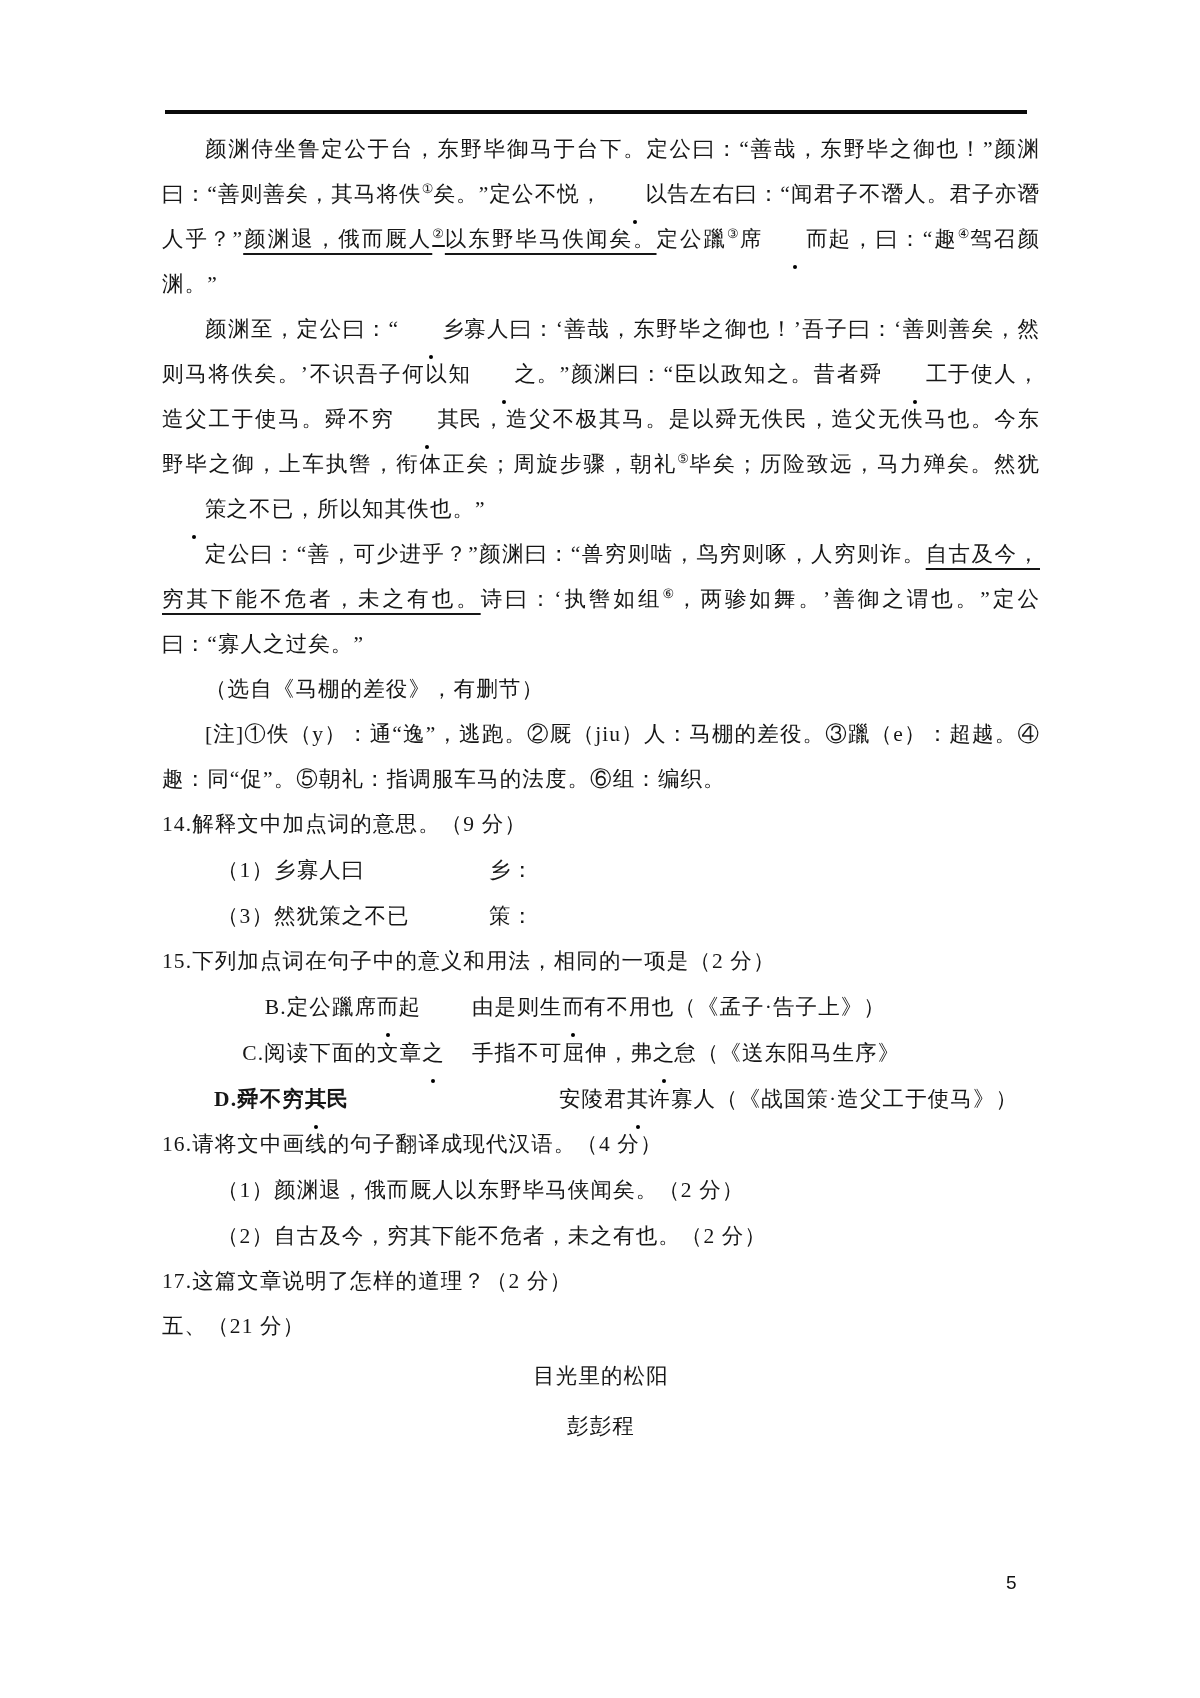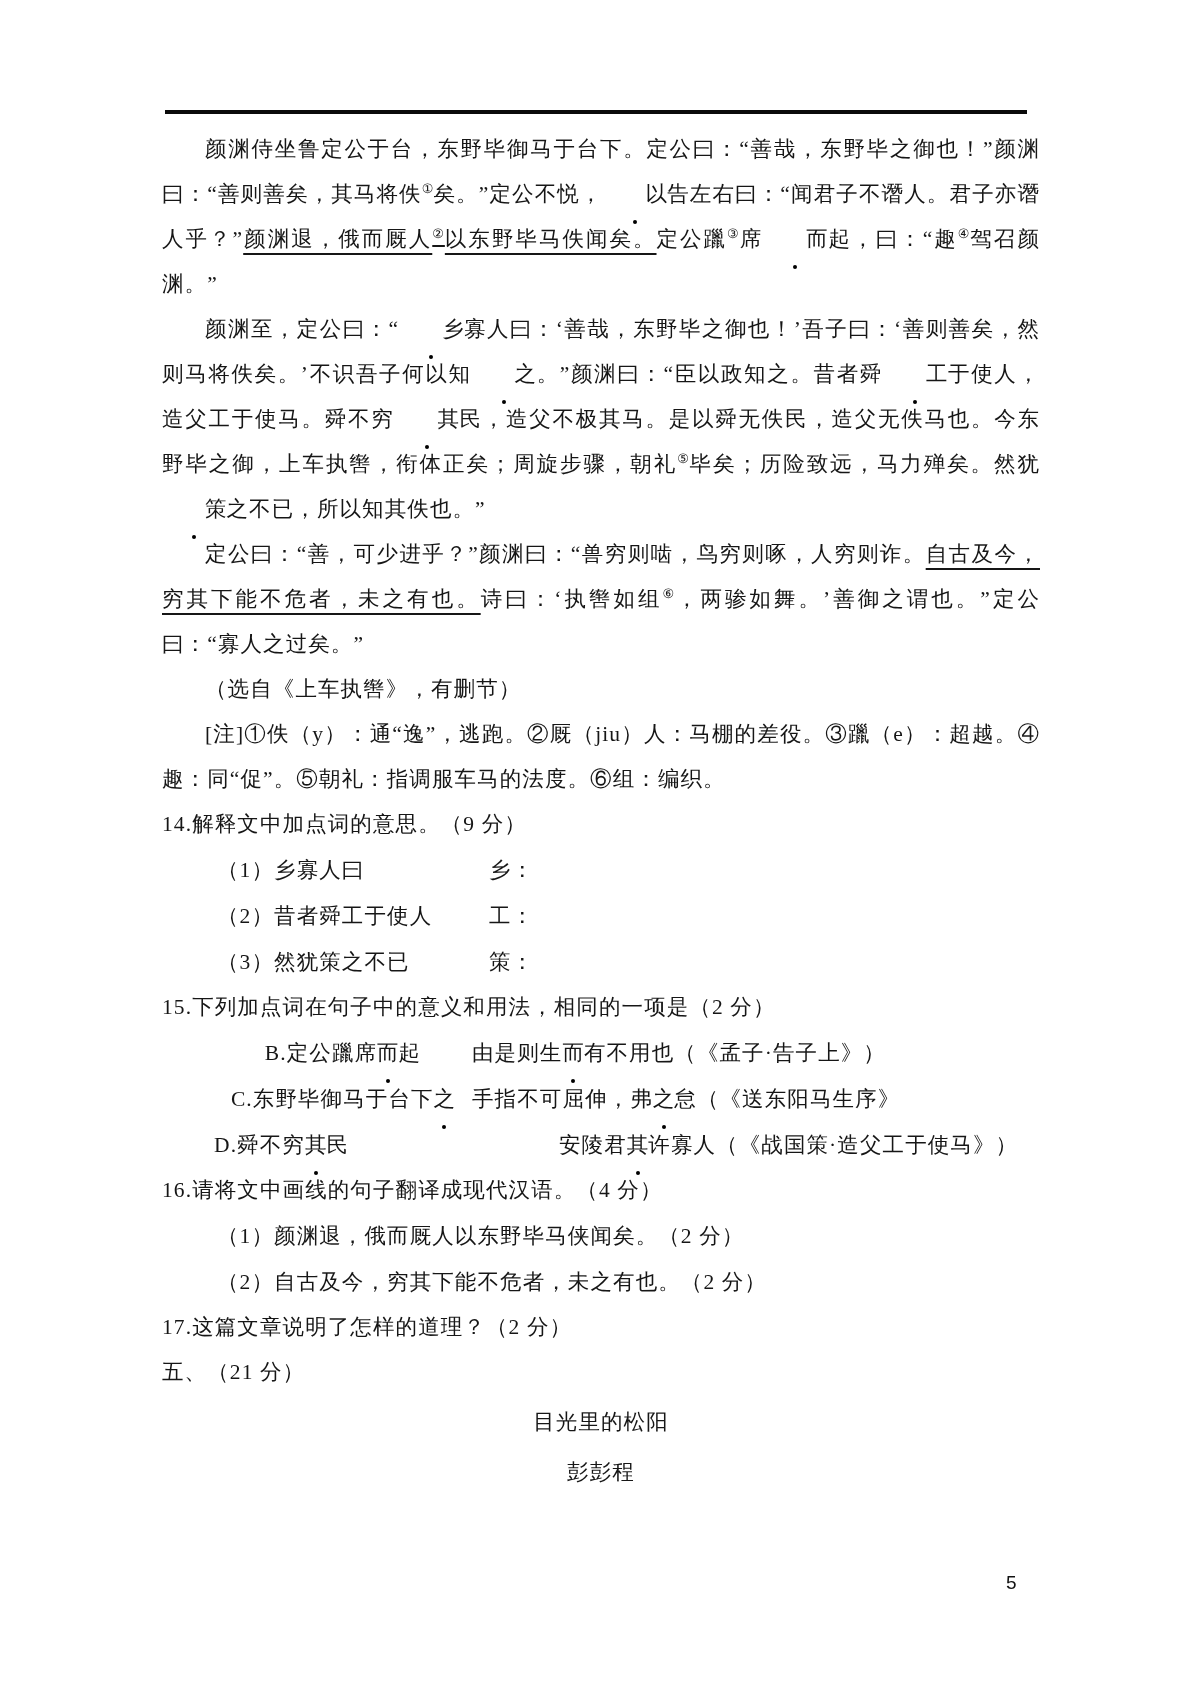--- a/index.html
+++ b/index.html
@@ -13,21 +13,21 @@
   .doc{position:absolute;left:162px;top:127px;width:878px;font-size:21.5px;letter-spacing:1.1px;}
   .p{margin:0;line-height:45px;text-align:justify;}
   .indent{text-indent:2em;}
   .qline{margin:0;line-height:45px;text-align:left;}
   .qitem{margin:0;line-height:46px;padding-left:55px;}
   .qphrase{display:inline-block;width:272px;}
   .opt{margin:0;line-height:46px;padding-left:52px;white-space:nowrap;}
   .opt-left{display:inline-block;}
   .w302{width:302px;}
   .w258{width:258px;text-align:center;}
-  .w345{width:345px;}
+  .w345{width:345px;font-weight:bold;}
   .center{text-align:center;margin:4px 0 0 0;line-height:46px;}
   sup{font-size:13px;line-height:0;letter-spacing:0;}
   .u{text-decoration:underline;text-underline-offset:7px;text-decoration-thickness:1.5px;}
   .em{position:relative;display:inline-block;letter-spacing:0;}
   .em::after{
     content:"";position:absolute;left:50%;bottom:-7px;transform:translateX(-50%);
     width:4px;height:4px;background:#000;border-radius:50%;
   }
   .pagenum{position:absolute;left:1006px;top:1572px;font-size:19px;color:#111;
     font-family:"Liberation Sans","DejaVu Sans",sans-serif;}
@@ -35,40 +35,37 @@
 </head>
 <body>
 
 <div class="page">
   <div class="topbar"></div>
 
   <div class="doc">
     <p class="p indent"><span>颜渊侍坐鲁定公于台，东野毕御马于台下。定公曰：“善哉，东野毕之御也！”颜渊曰：“善则善矣，其马将佚</span><sup>①</sup><span>矣。”定公不悦，</span><span class="em">以</span><span>告左右曰：“闻君子不谮人。君子亦谮人乎？”</span><span class="u">颜渊退，俄而厩人</span><sup class="u">②</sup><span class="u">以东野毕马佚闻矣。</span><span>定公躐</span><sup>③</sup><span>席</span><span class="em">而</span><span>起，曰：“趣</span><sup>④</sup><span>驾召颜渊。”</span></p>
     <p class="p indent"><span>颜渊至，定公曰：“</span><span class="em">乡</span><span>寡人曰：‘善哉，东野毕之御也！’吾子曰：‘善则善矣，然则马将佚矣。’不识吾子何以知</span><span class="em">之</span><span>。”颜渊曰：“臣以政知之。昔者舜</span><span class="em">工</span><span>于使人，造父工于使马。舜不穷</span><span class="em">其</span><span>民，造父不极其马。是以舜无佚民，造父无佚马也。今东野毕之御，上车执辔，衔体正矣；周旋步骤，朝礼</span><sup>⑤</sup><span>毕矣；历险致远，马力殚矣。然犹</span><span class="em">策</span><span>之不已，所以知其佚也。”</span></p>
     <p class="p indent"><span>定公曰：“善，可少进乎？”颜渊曰：“兽穷则啮，鸟穷则啄，人穷则诈。</span><span class="u">自古及今，穷其下能不危者，未之有也。</span><span>诗曰：‘执辔如组</span><sup>⑥</sup><span>，两骖如舞。’善御之谓也。”定公曰：“寡人之过矣。”</span></p>
-    <p class="qline indent">（选自《上车执辔》，有删节）</p>
+    <p class="qline indent">（选自《马棚的差役》，有删节）</p>
     <p class="p indent">[注]①佚（y）：通“逸”，逃跑。②厩（jiu）人：马棚的差役。③躐（e）：超越。④趣：同“促”。⑤朝礼：指调服车马的法度。⑥组：编织。</p>
 
     <p class="qline">14.解释文中加点词的意思。（9 分）</p>
     <p class="qitem">
       <span class="qphrase">（1）乡寡人曰</span><span>乡：</span>
-    </p>
-    <p class="qitem">
-      <span class="qphrase">（2）昔者舜工于使人</span><span>工：</span>
     </p>
     <p class="qitem">
       <span class="qphrase">（3）然犹策之不已</span><span>策：</span>
     </p>
 
     <p class="qline">15.下列加点词在句子中的意义和用法，相同的一项是（2 分）</p>
     <p class="opt">
       <span class="opt-left w258"><span>B.定公躐席</span><span class="em">而</span><span>起</span></span><span><span>由是则生</span><span class="em">而</span><span>有不用也（《孟子·告子上》）</span></span>
     </p>
     <p class="opt">
-      <span class="opt-left w258"><span>C.东野毕御马于台下</span><span class="em">之</span></span><span><span>手指不可屈伸，弗</span><span class="em">之</span><span>怠（《送东阳马生序》</span></span>
+      <span class="opt-left w258"><span>C.阅读下面的文章</span><span class="em">之</span></span><span><span>手指不可屈伸，弗</span><span class="em">之</span><span>怠（《送东阳马生序》</span></span>
     </p>
     <p class="opt">
       <span class="opt-left w345"><span>D.舜不穷</span><span class="em">其</span><span>民</span></span><span><span>安陵君</span><span class="em">其</span><span>许寡人（《战国策·造父工于使马》）</span></span>
     </p>
 
     <p class="qline">16.请将文中画线的句子翻译成现代汉语。（4 分）</p>
     <p class="qitem">（1）颜渊退，俄而厩人以东野毕马侠闻矣。（2 分）</p>
     <p class="qitem">（2）自古及今，穷其下能不危者，未之有也。（2 分）</p>
 
     <p class="qline">17.这篇文章说明了怎样的道理？（2 分）</p>

